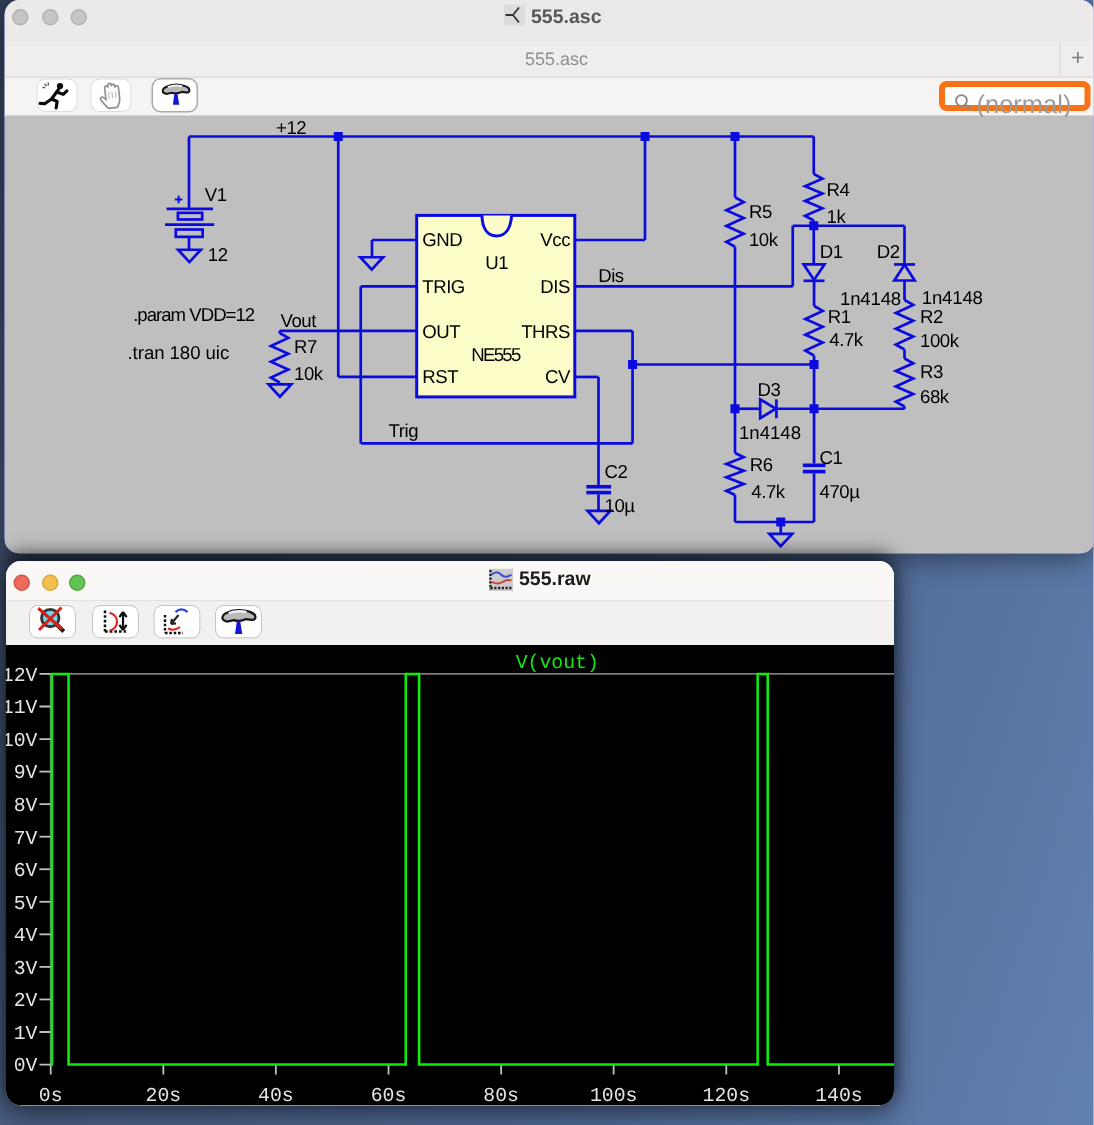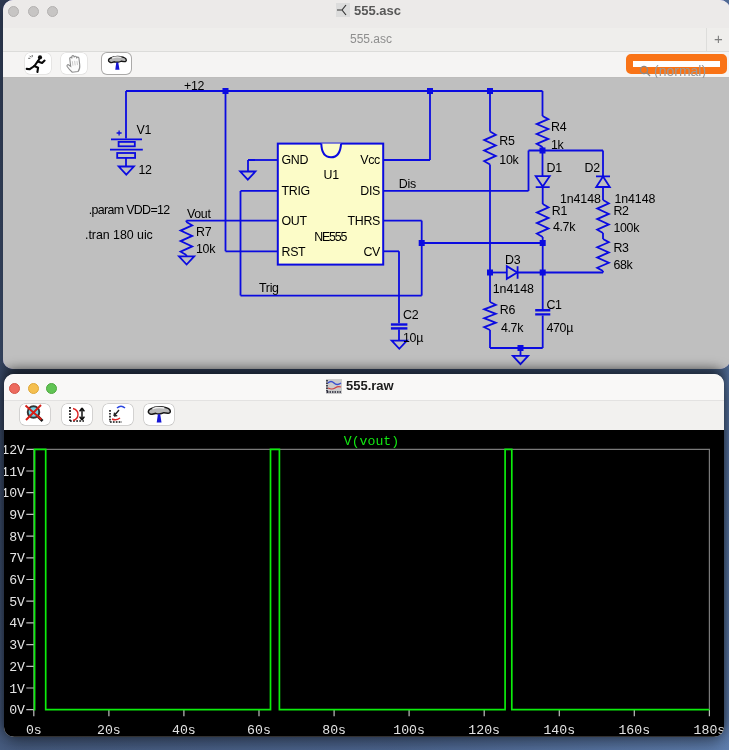--- a/index.html
+++ b/index.html
@@ -6,22 +6,22 @@
 #topwin{position:absolute;left:3px;top:0;width:727px;height:368.5px;border-radius:10px;background:#c4b5fd;box-shadow:0 6px 16px rgba(0,0,0,.35);overflow:hidden}
 #ttl1{height:28px;background:#eceae9;position:relative}
 .tl{position:absolute;top:6px;width:11px;height:11px;border-radius:50%}
 #ttl1 .tl{background:#c7c5c4;border:.5px solid #b3b1b0}
 .ticon{position:absolute;font-weight:bold;color:#585858;font-size:13px;top:2.5px}
 #tab1{height:23.5px;background:#efeeec;position:relative;border-bottom:1px solid #dcdcda}
 #tab1 span{position:absolute;left:9px;right:0;text-align:center;top:3.5px;font-size:12px;color:#8e8e8e}
 #plusbtn{position:absolute;right:0;top:0;width:24px;height:23px;border-left:1px solid #dddddb;color:#7e7e7e;font-size:15px;text-align:center;line-height:22px}
 #tb1{height:26.5px;background:#f5f4f3;border-bottom:1.5px solid #bdbcbb;position:relative}
 .btn{position:absolute;top:1.5px;height:20.5px;background:#fff;border-radius:5px;box-shadow:0 0 0 .5px rgba(0,0,0,.12)}
-#search{position:absolute;right:3px;top:2px;width:101px;height:20px;background:#fff;border:7px solid #f97316;border-radius:5px;color:#9b9b9b;font-size:14px}
-#botwin{position:absolute;left:4px;top:374px;width:720px;height:363px;border-radius:10px;background:#f7f6f5;box-shadow:0 -5px 12px rgba(0,0,0,.55),0 6px 18px rgba(0,0,0,.45);overflow:hidden;z-index:5}
+#search{position:absolute;right:3px;top:2px;width:101px;height:20px;background:#fff;border:4px solid #f97316;border-radius:5px;color:#9b9b9b;font-size:17px}
+#botwin{position:absolute;left:4px;top:374px;width:592px;height:363px;border-radius:10px;background:#f7f6f5;box-shadow:0 -5px 12px rgba(0,0,0,.55),0 6px 18px rgba(0,0,0,.45);overflow:hidden;z-index:5}
 #ttl2{height:27px;background:#f9f8f7;position:relative;border-bottom:1px solid #e3e2e1}
 #tb2{height:29.4px;background:#f2f1ef;position:relative}
 #ttl2 .tl{top:8.5px;width:11px;height:11px}
 </style></head><body>
 <div id="topwin">
  <div id="ttl1">
   <div class="tl" style="left:5px"></div>
       <div class="tl" style="left:24.5px"></div>
       <div class="tl" style="left:44px"></div>
   <svg style="position:absolute;left:333px;top:3px" width="14" height="14" viewBox="0 0 14 14">

